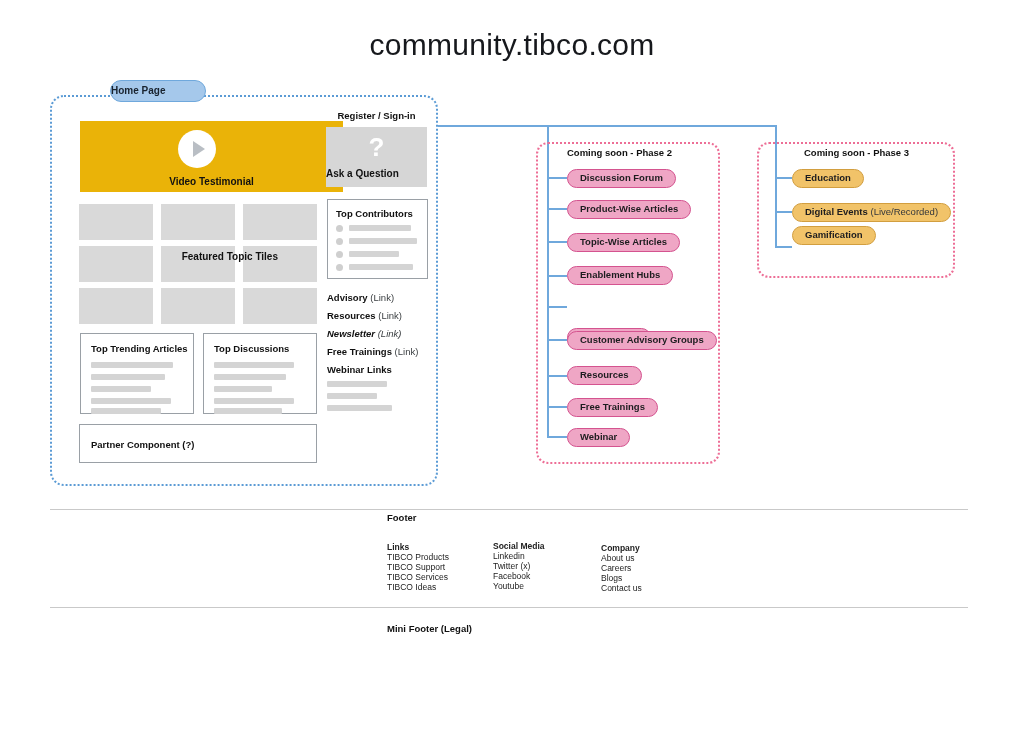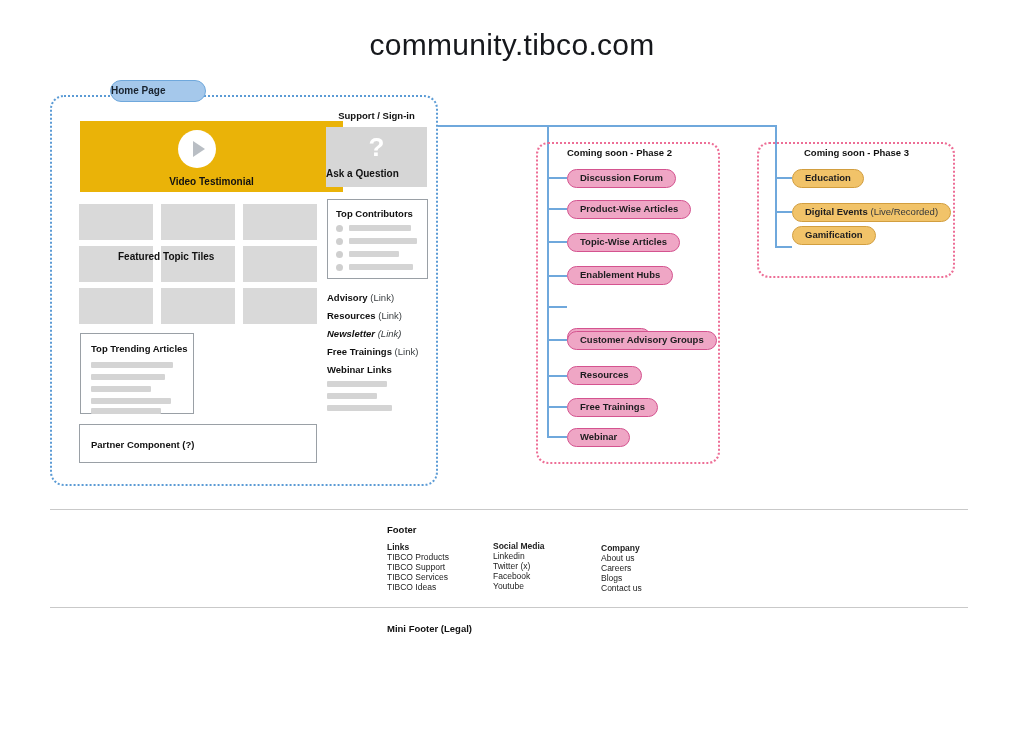--- a/index.html
+++ b/index.html
@@ -23,21 +23,21 @@
               border-top:8px solid transparent; border-bottom:8px solid transparent; border-left:12px solid #b9bec4; }
   .video-label { position:absolute; left:0; right:0; bottom:5px; text-align:center; font-size:10px; font-weight:700; }
 
   .register { position:absolute; left:326px; top:110px; width:101px; text-align:center;
               font-size:9.5px; font-weight:700; z-index:2; }
   .ask-box { position:absolute; left:326px; top:127px; width:101px; height:60px; background:#D6D6D6; z-index:2; }
   .ask-q { position:absolute; left:0; right:0; top:5px; text-align:center; font-size:26px; font-weight:700; color:#fff; }
   .ask-label { position:absolute; left:0; right:0; bottom:8px; font-size:10px; font-weight:700; }
 
   .tile { position:absolute; width:74px; height:36px; background:#D9D9D9; z-index:2; }
-  .tiles-label { position:absolute; left:118px; top:251px; width:160px; text-align:left;
+  .tiles-label { position:absolute; left:118px; top:251px; width:160px; text-align:right;
                  font-size:10px; font-weight:700; z-index:3; white-space:nowrap; }
 
   .panel { position:absolute; background:#fff; border:1px solid #9aa0a6; z-index:2; }
   .panel-title { position:absolute; left:10px; top:9px; font-size:9.5px; font-weight:700; white-space:nowrap; }
   .bar { position:absolute; height:6px; background:#d4d4d4; border-radius:1px; }
   .dot { position:absolute; width:7px; height:7px; border-radius:50%; background:#cfcfcf; }
 
   .side-link { position:absolute; left:327px; font-size:9.5px; z-index:2; white-space:nowrap; }
   .side-link b { font-weight:700; }
   .side-link span { font-weight:400; color:#3c4043; }
@@ -94,21 +94,21 @@
   <div class="hp-tab">Home Page</div>
   <div class="hp-box"></div>
 
   <div class="video">
     <div class="play-circle">
       <div class="play-tri"></div>
     </div>
     <div class="video-label">Video Testimonial</div>
   </div>
 
-  <div class="register">Support / Sign-in</div>
+  <div class="register">Register / Sign-in</div>
 
   <div class="ask-box">
     <div class="ask-q">?</div>
     <div class="ask-label">Ask a Question</div>
   </div>
 
   <div class="tile" style="left:79px; top:204px;"></div>
   <div class="tile" style="left:161px; top:204px;"></div>
   <div class="tile" style="left:243px; top:204px;"></div>
   <div class="tile" style="left:79px; top:246px;"></div>
@@ -142,20 +142,28 @@
 
   <div class="panel" style="left:80px; top:333px; width:114px; height:81px;">
     <div class="panel-title">Top Trending Articles</div>
     <div class="bar" style="left:10px; top:28px; width:82px;"></div>
     <div class="bar" style="left:10px; top:40px; width:74px;"></div>
     <div class="bar" style="left:10px; top:52px; width:60px;"></div>
     <div class="bar" style="left:10px; top:64px; width:80px;"></div>
     <div class="bar" style="left:10px; top:74px; width:70px;"></div>
   </div>
 
+  <div class="panel" style="left:203px; top:333px; width:114px; height:81px;">
+    <div class="panel-title">Top Discussions</div>
+    <div class="bar" style="left:10px; top:28px; width:80px;"></div>
+    <div class="bar" style="left:10px; top:40px; width:72px;"></div>
+    <div class="bar" style="left:10px; top:52px; width:58px;"></div>
+    <div class="bar" style="left:10px; top:64px; width:80px;"></div>
+    <div class="bar" style="left:10px; top:74px; width:68px;"></div>
+  </div>
 
   <div class="partner">
     <div class="partner-title">Partner Component (?)</div>
   </div>
 
   <div class="phase-box" style="left:536px; top:142px; width:184px; height:322px;"></div>
   <div class="phase-title" style="left:567px; top:147px;">Coming soon - Phase 2</div>
   <div class="pill pill-pink" style="left:567px; top:169px;">Discussion Forum</div>
   <div class="pill pill-pink" style="left:567px; top:200px;">Product-Wise Articles</div>
   <div class="pill pill-pink" style="left:567px; top:233px;">Topic-Wise Articles</div>
@@ -166,21 +174,21 @@
   <div class="pill pill-pink" style="left:567px; top:398px;">Free Trainings</div>
   <div class="pill pill-pink" style="left:567px; top:428px;">Webinar</div>
 
   <div class="phase-box" style="left:757px; top:142px; width:198px; height:136px;"></div>
   <div class="phase-title" style="left:792px; top:147px;margin-left:12px;">Coming soon - Phase 3</div>
   <div class="pill pill-yellow" style="left:792px; top:169px;"><b>Education</b><span></span></div>
   <div class="pill pill-yellow" style="left:792px; top:203px;"><b>Digital Events</b><span> (Live/Recorded)</span></div>
   <div class="pill pill-yellow" style="left:792px; top:226px;"><b>Gamification</b><span></span></div>
 
   <div class="divider" style="top:509px;"></div>
-  <div class="footer-title" style="left:387px; top:524px; position:absolute;">Footer</div>
+  <div class="footer-title" style="left:387px; top:512px; position:absolute;">Footer</div>
 
   <div class="fcol" style="left:387px; top:542px;">
     <div class="fhead">Links</div>
     <div class="fitem">TIBCO Products</div>
     <div class="fitem">TIBCO Support</div>
     <div class="fitem">TIBCO Services</div>
     <div class="fitem">TIBCO Ideas</div>
   </div>
   <div class="fcol" style="left:493px; top:541px;">
     <div class="fhead">Social Media</div>

